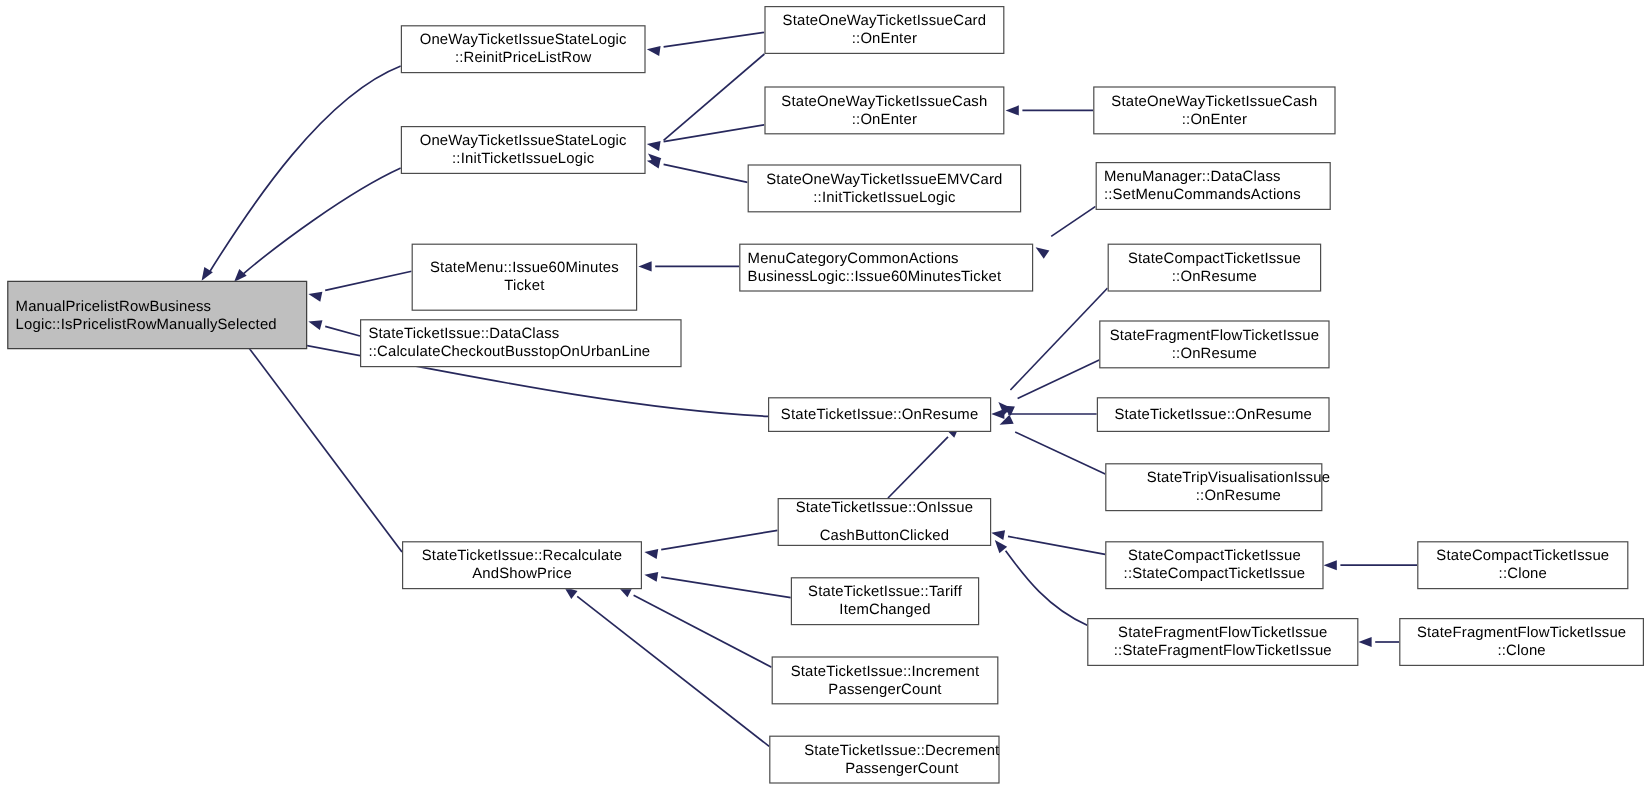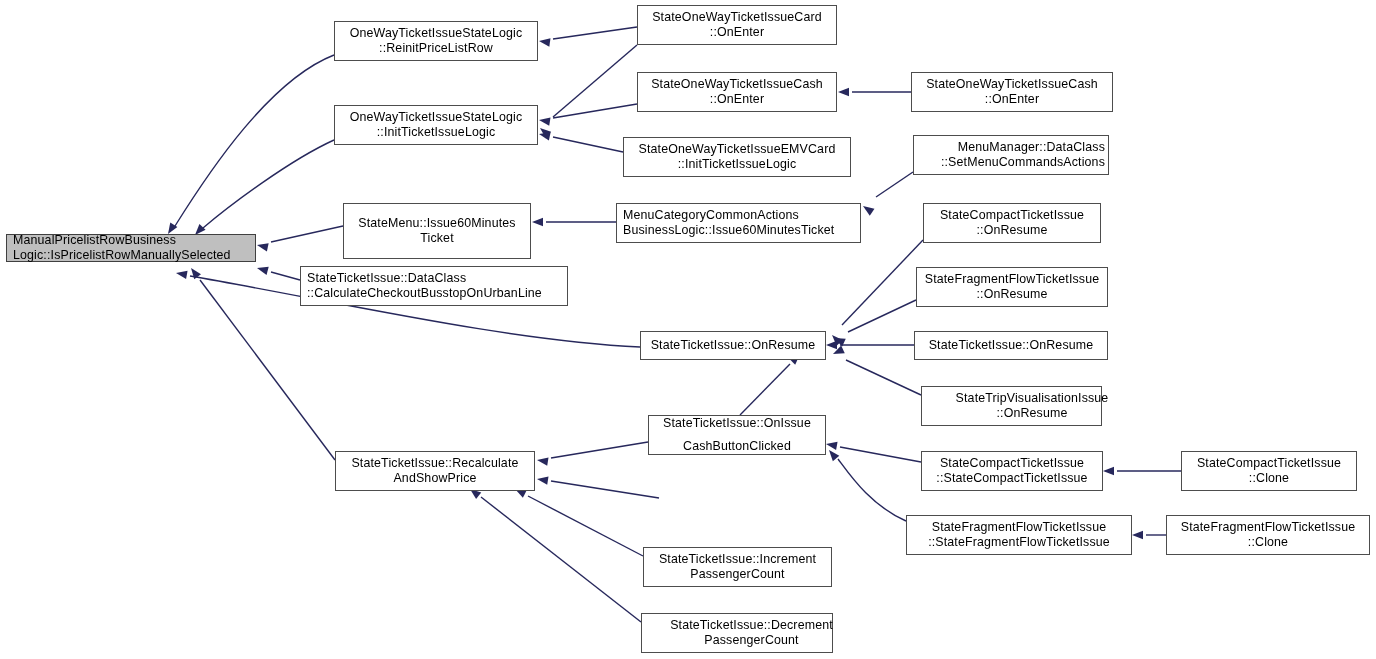--- a/index.html
+++ b/index.html
@@ -161,37 +161,38 @@
       </g>
       <g>
         <path d="M 906 521 C 870 505 850 475 838 459" fill="none" stroke="#27285c" stroke-width="1.4"></path>
         <polygon points="0,0 11,4.2 11,-4.2" fill="#27285c" transform="translate(829,450) rotate(410)"></polygon>
       </g>
       <g>
         <path d="M 1166 535 L 1146 535" fill="none" stroke="#27285c" stroke-width="1.4"></path>
         <polygon points="0,0 11,4.2 11,-4.2" fill="#27285c" transform="translate(1132,535) rotate(360)"></polygon>
       </g>
     </svg>
-<div class="node highlight left-text" style="left: 6px; top: 234px; width: 250px; height: 28px;"><span class="node-line">ManualPricelistRowBusiness</span><span class="node-line">Logic::IsPricelistRowManuallySelected</span></div>
+<div class="node highlight left-text" style="left: 6px; top: 234px; width: 250px; height: 57px;"><span class="node-line">ManualPricelistRowBusiness</span><span class="node-line">Logic::IsPricelistRowManuallySelected</span></div>
     <div class="node" style="left: 334px; top: 21px; width: 204px; height: 40px;"><span class="node-line">OneWayTicketIssueStateLogic</span><span class="node-line">::ReinitPriceListRow</span></div>
     <div class="node" style="left: 637px; top: 5px; width: 200px; height: 40px;"><span class="node-line">StateOneWayTicketIssueCard</span><span class="node-line">::OnEnter</span></div>
     <div class="node" style="left: 334px; top: 105px; width: 204px; height: 40px;"><span class="node-line">OneWayTicketIssueStateLogic</span><span class="node-line">::InitTicketIssueLogic</span></div>
     <div class="node" style="left: 637px; top: 72px; width: 200px; height: 40px;"><span class="node-line">StateOneWayTicketIssueCash</span><span class="node-line">::OnEnter</span></div>
     <div class="node" style="left: 911px; top: 72px; width: 202px; height: 40px;"><span class="node-line">StateOneWayTicketIssueCash</span><span class="node-line">::OnEnter</span></div>
     <div class="node" style="left: 623px; top: 137px; width: 228px; height: 40px;"><span class="node-line">StateOneWayTicketIssueEMVCard</span><span class="node-line">::InitTicketIssueLogic</span></div>
-    <div class="node left-text" style="left: 913px; top: 135px; width: 196px; height: 40px; align-items: flex-end;"><span class="node-line">MenuManager::DataClass</span><span class="node-line">::SetMenuCommandsActions</span></div>
+    <div class="node left-text" style="left: 913px; top: 135px; width: 196px; height: 40px;"><span class="node-line">MenuManager::DataClass</span><span class="node-line">::SetMenuCommandsActions</span></div>
     <div class="node" style="left: 343px; top: 203px; width: 188px; height: 56px;"><span class="node-line">StateMenu::Issue60Minutes</span><span class="node-line">Ticket</span></div>
     <div class="node left-text" style="left: 616px; top: 203px; width: 245px; height: 40px;"><span class="node-line">MenuCategoryCommonActions</span><span class="node-line">BusinessLogic::Issue60MinutesTicket</span></div>
     <div class="node" style="left: 923px; top: 203px; width: 178px; height: 40px;"><span class="node-line">StateCompactTicketIssue</span><span class="node-line">::OnResume</span></div>
     <div class="node left-text" style="left: 300px; top: 266px; width: 268px; height: 40px;"><span class="node-line">StateTicketIssue::DataClass</span><span class="node-line">::CalculateCheckoutBusstopOnUrbanLine</span></div>
     <div class="node" style="left: 916px; top: 267px; width: 192px; height: 40px;"><span class="node-line">StateFragmentFlowTicketIssue</span><span class="node-line">::OnResume</span></div>
     <div class="node" style="left: 640px; top: 331px; width: 186px; height: 29px;"><span class="node-line">StateTicketIssue::OnResume</span></div>
     <div class="node" style="left: 914px; top: 331px; width: 194px; height: 29px;"><span class="node-line">StateTicketIssue::OnResume</span></div>
     <div class="node" style="left: 921px; top: 386px; width: 181px; height: 40px; padding-left: 44px;"><span class="node-line">StateTripVisualisationIssue</span><span class="node-line">::OnResume</span></div>
     <div class="node" style="left: 648px; top: 415px; width: 178px; height: 40px; justify-content: space-between;"><span class="node-line">StateTicketIssue::OnIssue</span><span class="node-line">CashButtonClicked</span></div>
     <div class="node" style="left: 335px; top: 451px; width: 200px; height: 40px;"><span class="node-line">StateTicketIssue::Recalculate</span><span class="node-line">AndShowPrice</span></div>
     <div class="node" style="left: 921px; top: 451px; width: 182px; height: 40px;"><span class="node-line">StateCompactTicketIssue</span><span class="node-line">::StateCompactTicketIssue</span></div>
     <div class="node" style="left: 1181px; top: 451px; width: 176px; height: 40px;"><span class="node-line">StateCompactTicketIssue</span><span class="node-line">::Clone</span></div>
+    <div class="node" style="left: 659px; top: 481px; width: 157px; height: 40px;"><span class="node-line">StateTicketIssue::Tariff</span><span class="node-line">ItemChanged</span></div>
     <div class="node" style="left: 906px; top: 515px; width: 226px; height: 40px;"><span class="node-line">StateFragmentFlowTicketIssue</span><span class="node-line">::StateFragmentFlowTicketIssue</span></div>
     <div class="node" style="left: 1166px; top: 515px; width: 204px; height: 40px;"><span class="node-line">StateFragmentFlowTicketIssue</span><span class="node-line">::Clone</span></div>
     <div class="node" style="left: 643px; top: 547px; width: 189px; height: 40px;"><span class="node-line">StateTicketIssue::Increment</span><span class="node-line">PassengerCount</span></div>
     <div class="node" style="left: 641px; top: 613px; width: 192px; height: 40px; padding-left: 32px;"><span class="node-line">StateTicketIssue::Decrement</span><span class="node-line">PassengerCount</span></div>
   </div>
 
 </body></html>

